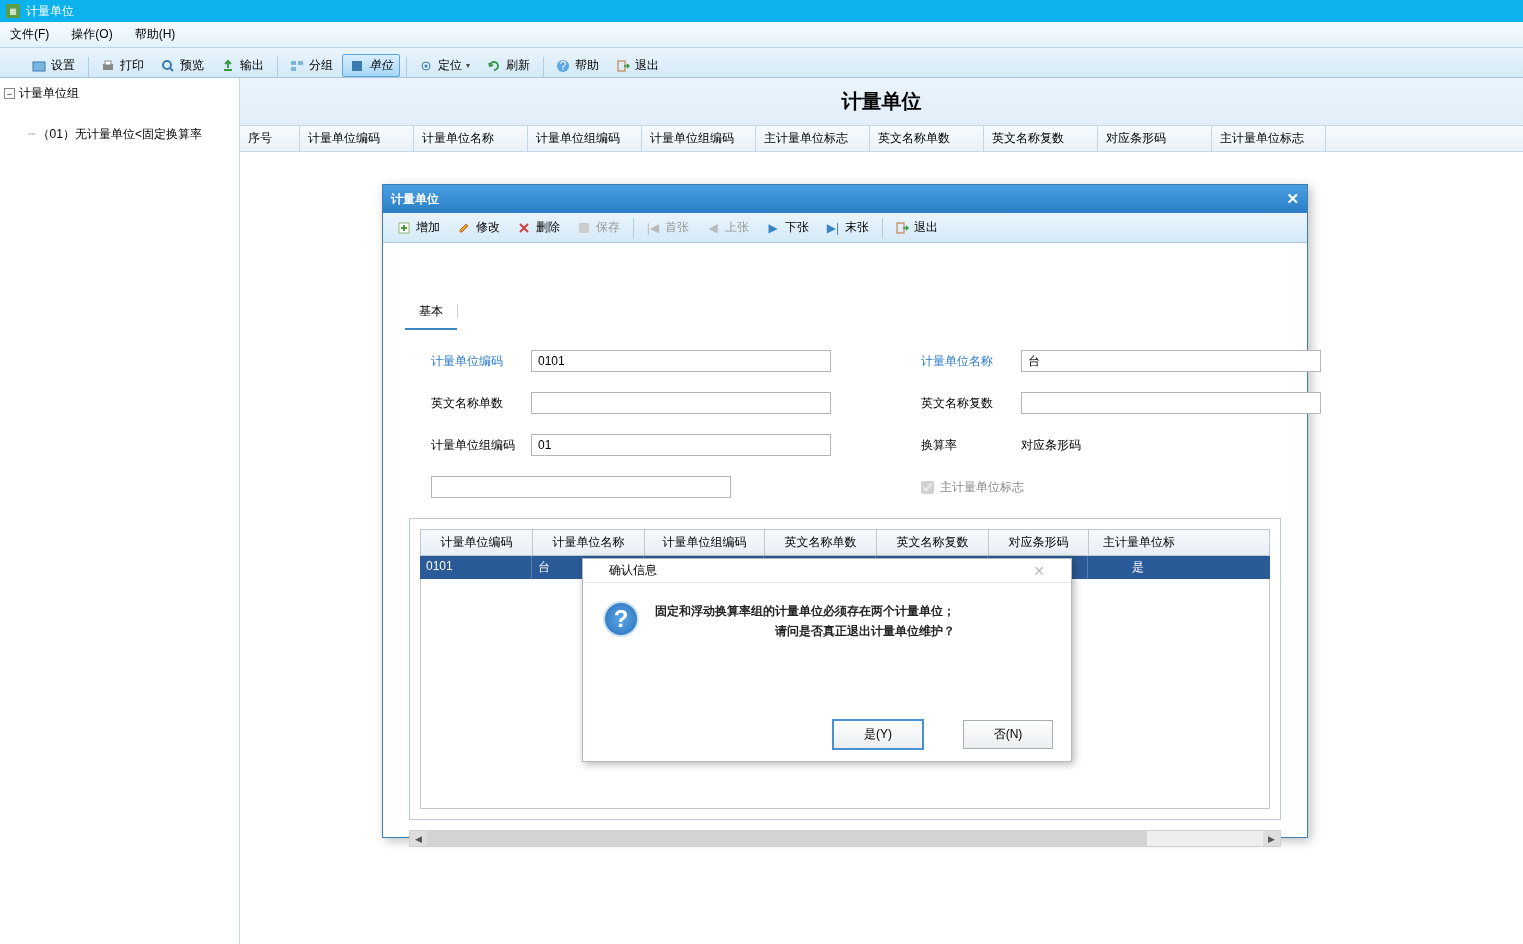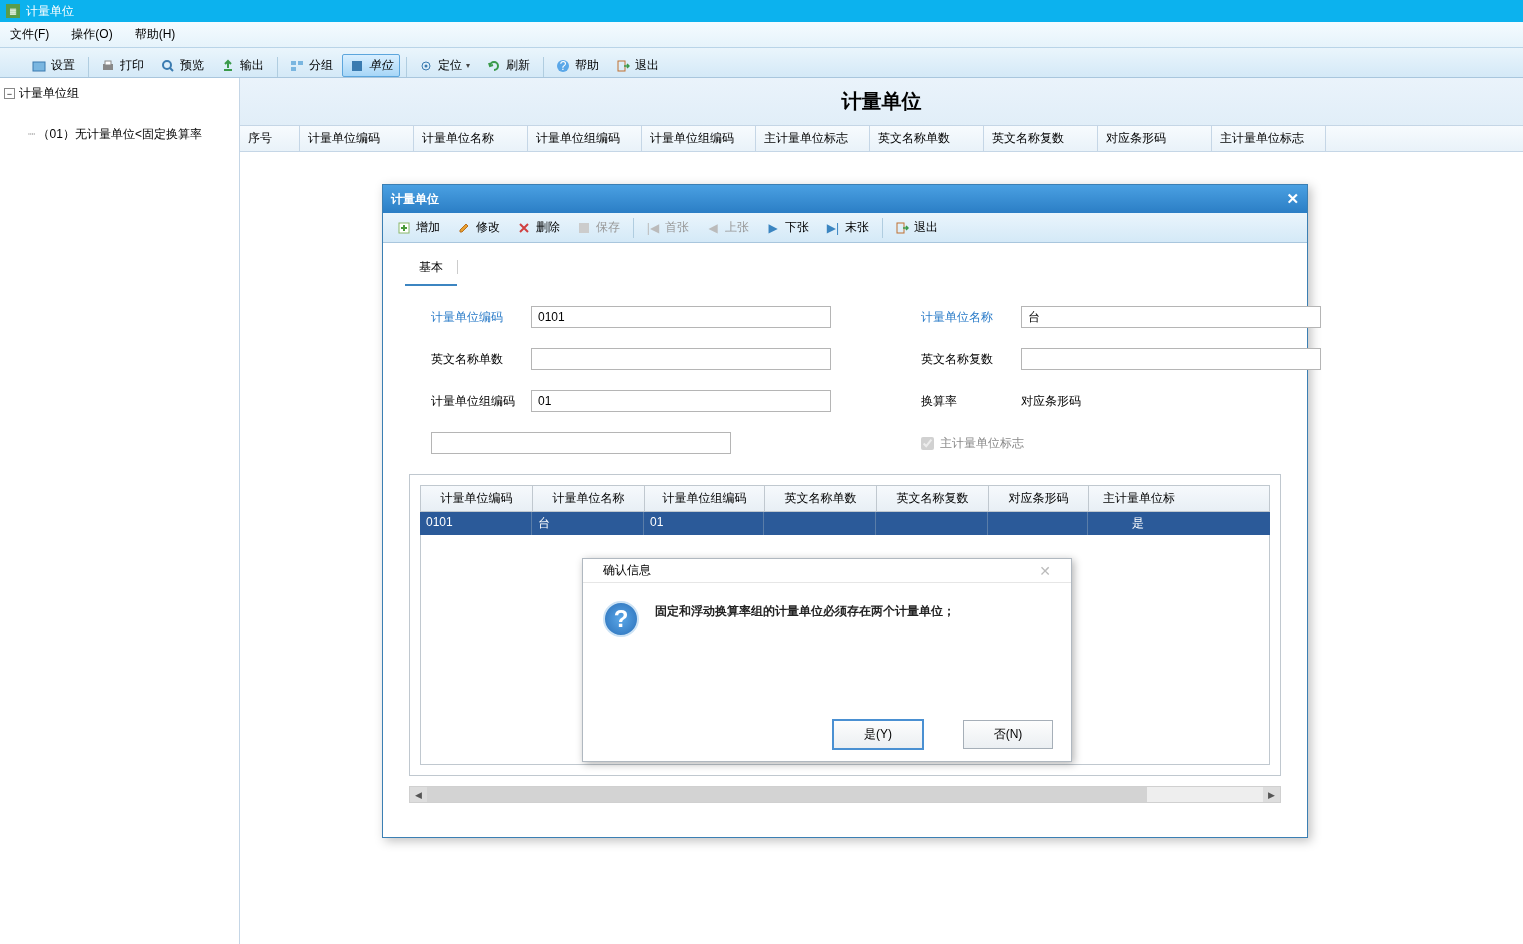--- a/index.html
+++ b/index.html
@@ -31,21 +31,21 @@
 .gh-cell { border-right: 1px solid #c5d6e6; padding: 4px 8px; font-weight: normal; }
 
 
 .dialog { position: absolute; left: 382px; top: 184px; width: 926px; height: 654px; background: #fff; border: 1px solid #3b7fb3; box-shadow: 3px 3px 10px rgba(0,0,0,.25); }
 .dlg-title { height: 28px; background: linear-gradient(#4aa0e2,#2b7ec5); color: #fff; display: flex; align-items: center; padding: 0 8px; font-weight: bold; }
 .dlg-close { margin-left: auto; font-size: 15px; cursor: pointer; font-weight: bold; }
 .dlg-toolbar { height: 30px; background: linear-gradient(#eaf5fc,#d4e9f7); border-bottom: 1px solid #a9c6dd; display: flex; align-items: center; padding: 0 6px; }
 .dlg-toolbar .tbtn span:last-child.dim { color: #999; }
 
 .dlg-body { padding: 10px 18px; }
-.tab { display: inline-block; padding: 6px 14px 8px; border-bottom: 2px solid #3c85c1; margin-left: 4px; }
+.tab { display: inline-block; padding: 6px 14px 8px; border-bottom: 2px solid #3c85c1; margin-left: 4px; margin-top: 44px; }
 
 .form-area { padding: 20px 30px 10px; display: grid; grid-template-columns: 100px 300px 90px 100px 300px; row-gap: 20px; align-items: center; }
 .lbl { text-align: left; }
 .req { color: #2a7bc8; }
 .inp { border: 1px solid #b5b5b5; height: 22px; padding: 2px 6px; width: 300px; }
 .gap { width: 70px; }
 .chk-wrap { grid-column: 4 / span 2; display: flex; align-items: center; color: #888; }
 .chk-wrap input { margin-right: 6px; }
 
 .lower-box { border: 1px solid #c0c8cf; margin: 10px 8px; padding: 10px; display: flex; }
@@ -56,21 +56,21 @@
 .ig-c { border-right: 1px solid #5a7da8; padding: 3px 6px; }
 .side-btns { width: 72px; margin-left: 18px; display: flex; flex-direction: column; gap: 10px; }
 .sbtn { border: 1px solid #b8c3cc; background: linear-gradient(#fdfdfd,#ebeff2); padding: 4px 0; text-align: center; cursor: default; border-radius: 3px; }
 
 .hscroll { height: 17px; background: #eee; border: 1px solid #d0d0d0; margin: 0 8px 8px; position: relative; }
 .hscroll .thumb { position: absolute; left: 17px; top: 0; bottom: 0; width: 720px; background: #d3d3d3; }
 .hscroll .arr { position: absolute; top: 0; bottom: 0; width: 17px; background: #ddd; display: flex; align-items: center; justify-content: center; font-size: 9px; color: #555; }
 
 
 .msgbox { position: absolute; left: 582px; top: 558px; width: 490px; height: 204px; background: #fff; border: 1px solid #b0b8c0; box-shadow: 2px 2px 8px rgba(0,0,0,.3); z-index: 20; }
-.msg-title { height: 24px; padding: 4px 20px; font-weight: normal; background: #fff; border-bottom: 1px solid #e6e6e6; display: flex; align-items: center; }
+.msg-title { height: 24px; padding: 4px 26px; font-weight: normal; background: #fff; border-bottom: 1px solid #e6e6e6; display: flex; align-items: center; }
 .msg-close { margin-left: auto; color: #bbb; font-size: 14px; cursor: pointer; }
 .msg-body { display: flex; padding: 18px 20px 10px; }
 .q-icon { width: 36px; height: 36px; border-radius: 50%; background: radial-gradient(#5aa7e8,#2a6fb8); display: flex; align-items: center; justify-content: center; color: #fff; font-size: 24px; font-weight: bold; margin-right: 16px; flex-shrink: 0; border: 2px solid #cde3f5; }
 .msg-text { line-height: 1.7; font-weight: bold; color: #222; text-align: right; }
 .msg-btns { position: absolute; bottom: 12px; right: 18px; display: flex; gap: 40px; }
 .mbtn { border: 1px solid #a6afb8; background: linear-gradient(#fdfdfd,#ebeff2); padding: 5px 0; width: 90px; text-align: center; cursor: default; }
 .mbtn.focus { border: 1px solid #4a90d2; box-shadow: 0 0 0 1px #4a90d2; }
 
 svg { display: block; }
 </style>
@@ -344,19 +344,20 @@
 
 <div class="msgbox">
   <div class="msg-title">
     <span>确认信息</span>
     <span class="msg-close">✕</span>
   </div>
   <div class="msg-body">
     <div class="q-icon">?</div>
     <div class="msg-text">
       <div>固定和浮动换算率组的计量单位必须存在两个计量单位；</div>
+      <div>请问是否真正退出计量单位维护？</div>
     </div>
   </div>
   <div class="msg-btns">
     <div class="mbtn focus"><span>是(Y)</span></div>
     <div class="mbtn"><span>否(N)</span></div>
   </div>
 </div>
 
 </body></html>

